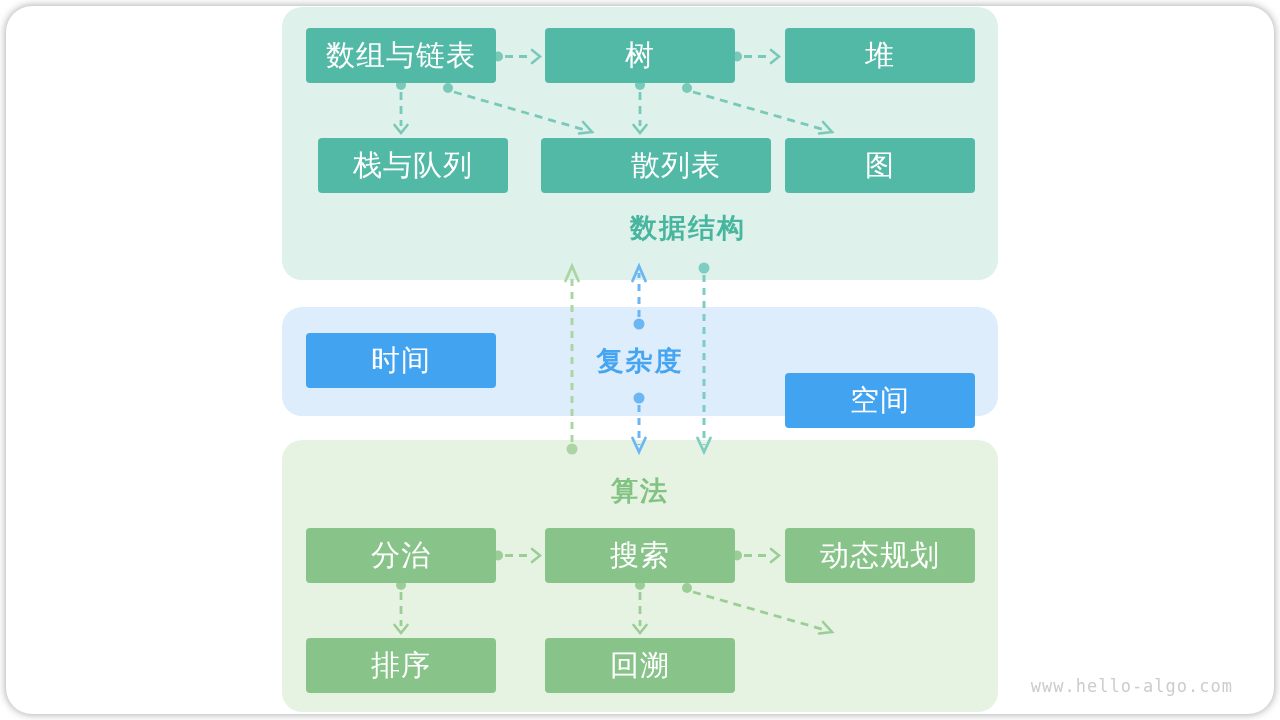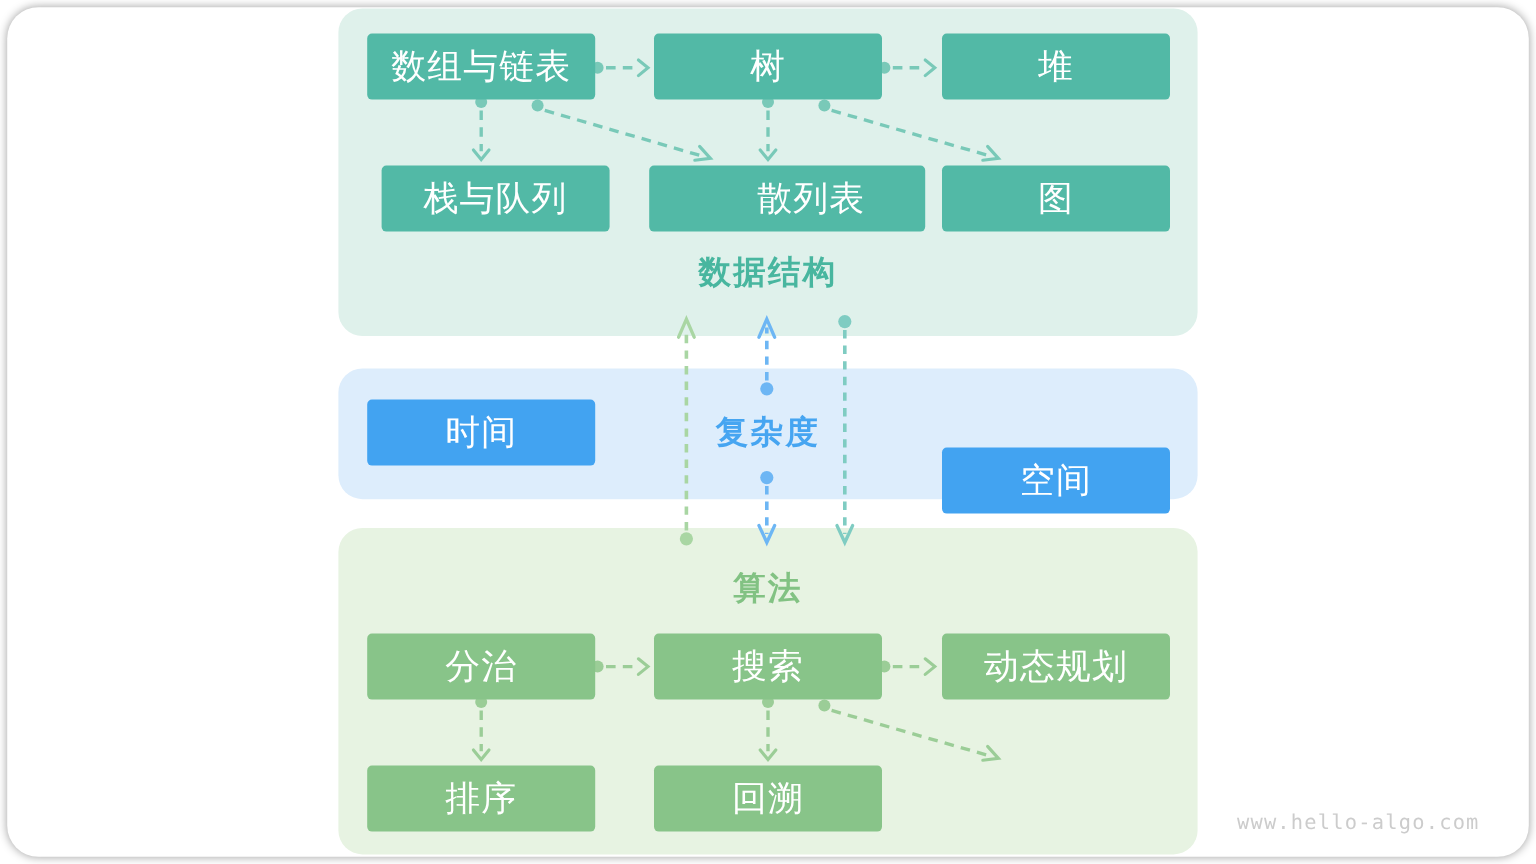--- a/index.html
+++ b/index.html
@@ -180,21 +180,21 @@
       <path class="m-g" d="M823,622 L832,632 L819,633.5"></path>
     </g>
   </svg>
 
   <div class="node node-teal" style="left:306px; top:28px;">数组与链表</div>
   <div class="node node-teal" style="left:545px; top:28px;">树</div>
   <div class="node node-teal" style="left:785px; top:28px;">堆</div>
   <div class="node node-teal" style="left:306px; top:138px;margin-left:12px;">栈与队列</div>
   <div class="node node-teal" style="left:541px; top:138px;padding-left:40px;">散列表</div>
   <div class="node node-teal" style="left:785px; top:138px;">图</div>
-  <div class="section-label label-teal" style="top:213px;">数据结构</div>
+  <div class="section-label label-teal" style="top:213px;padding-left:48px;">数据结构</div>
 
   <div class="node node-blue" style="left:306px; top:333px;">时间</div>
   <div class="node node-blue" style="left:785px; top:333px;margin-top:40px;">空间</div>
   <div class="section-label label-green" style="top:476px;">算法</div>
 
   <div class="section-label label-blue" style="top:346px;">复杂度</div>
   <div class="node node-green" style="left:306px; top:528px;">分治</div>
   <div class="node node-green" style="left:545px; top:528px;">搜索</div>
   <div class="node node-green" style="left:785px; top:528px;">动态规划</div>
   <div class="node node-green" style="left:306px; top:638px;">排序</div>

